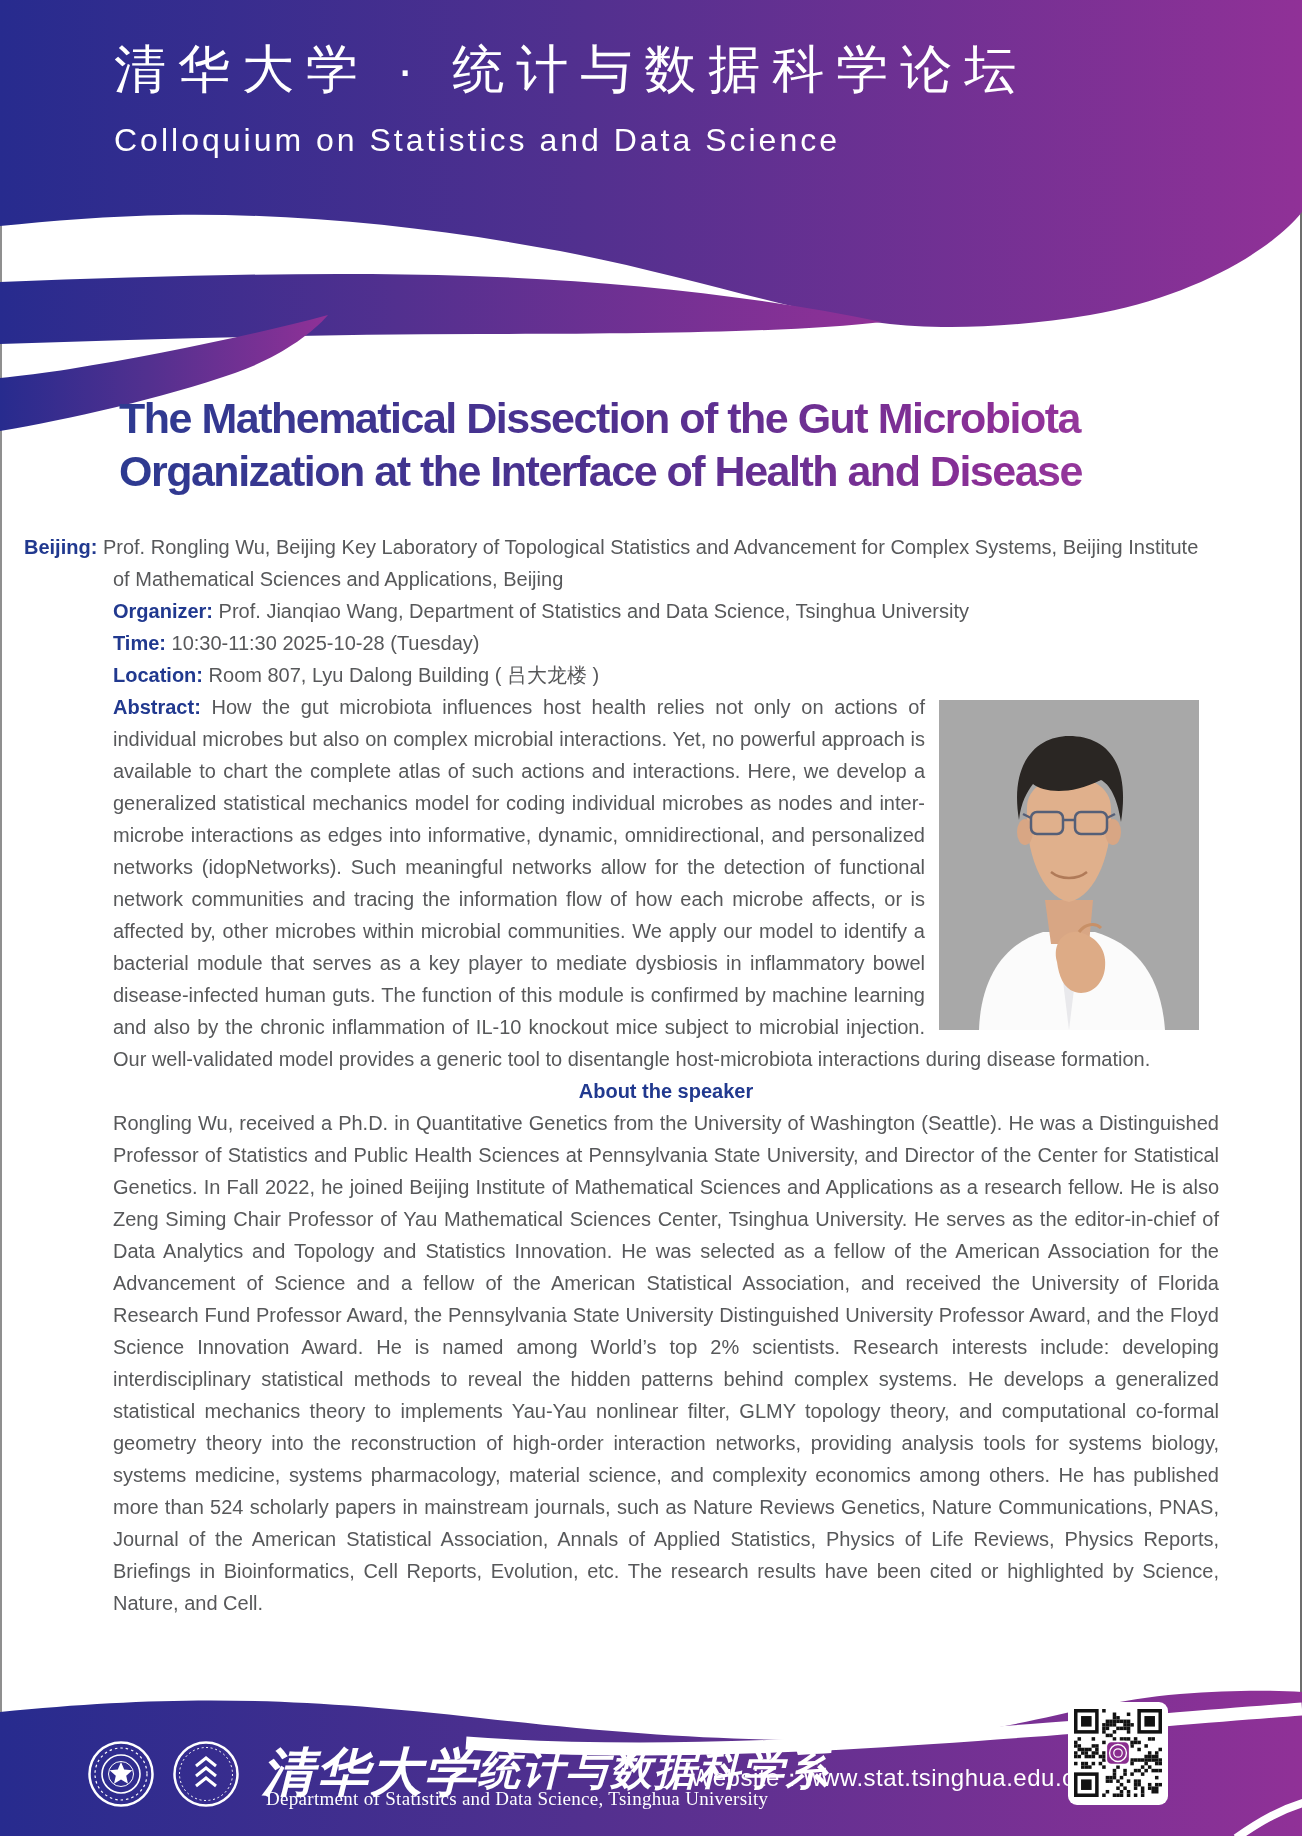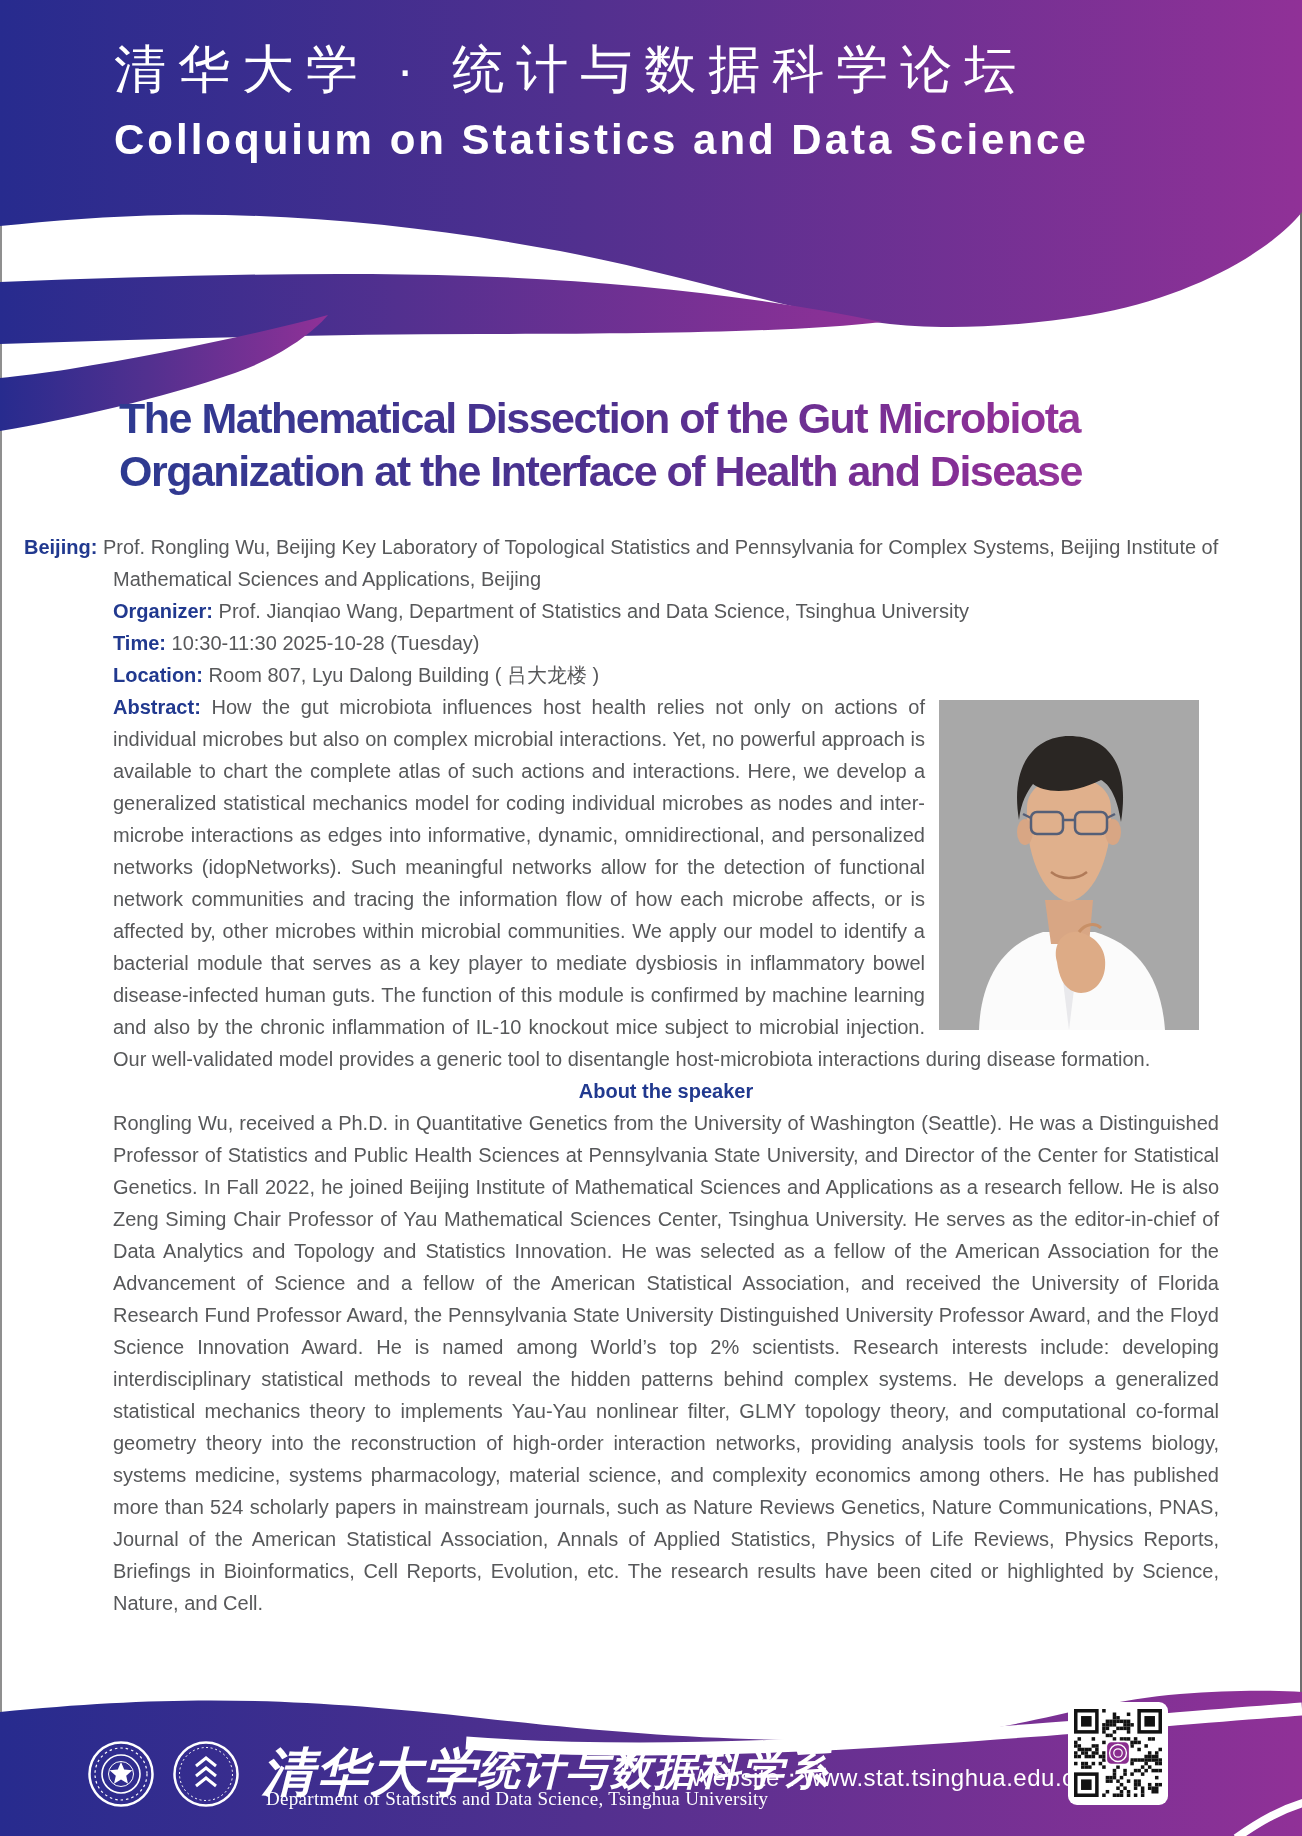--- a/index.html
+++ b/index.html
@@ -8,21 +8,21 @@
     position:relative; width:1302px; height:1836px; background:#fff; overflow:hidden;
     font-family:"Liberation Sans", sans-serif;
     box-shadow: inset 2px 0 0 #8f8f8f, inset -2px 0 0 #6e6e6e, inset 0 1px 0 #9a9a9a;
   }
   svg.layer{position:absolute; left:0; display:block;}
   .header-wave{top:0;}
   .footer-wave{bottom:0;}
 
   .header-text{position:absolute; left:114px; top:38px; color:#fff;}
   .header-text .cn{font-size:52px; font-weight:300; letter-spacing:12px; line-height:62px; white-space:nowrap;}
-  .header-text .en{font-size:42px; font-weight:700; letter-spacing:3px; line-height:52px; margin-top:14px; white-space:nowrap;}
+  .header-text .en{font-size:32px; font-weight:400; letter-spacing:3px; line-height:52px; margin-top:14px; white-space:nowrap;}
 
   .talk-title{
     position:absolute; left:119px; top:392px; width:1120px;
     font-size:43px; font-weight:bold; letter-spacing:-1.5px; line-height:53px; white-space:nowrap;
     background:linear-gradient(90deg,#2d3a91 0%, #50308f 45%, #8b2f96 78%, #a345a5 100%);
     -webkit-background-clip:text; background-clip:text;
     -webkit-text-fill-color:transparent; color:transparent;
   }
 
   .content{position:absolute; left:113px; right:83px; top:531px; font-size:20px; line-height:32px; color:#57585a;}
@@ -77,21 +77,21 @@
     <div class="cn">清华大学 · 统计与数据科学论坛</div>
     <div class="en">Colloquium on Statistics and Data Science</div>
   </div>
 
   <div class="talk-title">
     <div>The Mathematical Dissection of the Gut Microbiota</div>
     <div>Organization at the Interface of Health and Disease</div>
   </div>
 
   <div class="content">
-    <p class="hang"><span class="label">Beijing:</span> <span>Prof. Rongling Wu, Beijing Key Laboratory of Topological Statistics and Pennsylvania for Complex Systems, Beijing Institute of Mathematical Sciences and Applications, Beijing</span></p>
+    <p class="hang"><span class="label">Beijing:</span> <span>Prof. Rongling Wu, Beijing Key Laboratory of Topological Statistics and Advancement for Complex Systems, Beijing Institute of Mathematical Sciences and Applications, Beijing</span></p>
     <p><span class="label">Organizer:</span> <span>Prof. Jianqiao Wang, Department of Statistics and Data Science, Tsinghua University</span></p>
     <p><span class="label">Time:</span> <span>10:30-11:30 2025-10-28 (Tuesday)</span></p>
     <p><span class="label">Location:</span> <span>Room 807, Lyu Dalong Building ( 吕大龙楼 )</span></p>
 
     <div>
       <div class="photo">
         <svg width="260" height="330" viewBox="0 0 260 330">
           <rect width="260" height="330" fill="#a8a8a8"></rect>
 
           <path d="M40,330 C42,272 70,242 104,232 L156,232 C196,244 222,274 226,330 Z" fill="#fbfbfb"></path>

